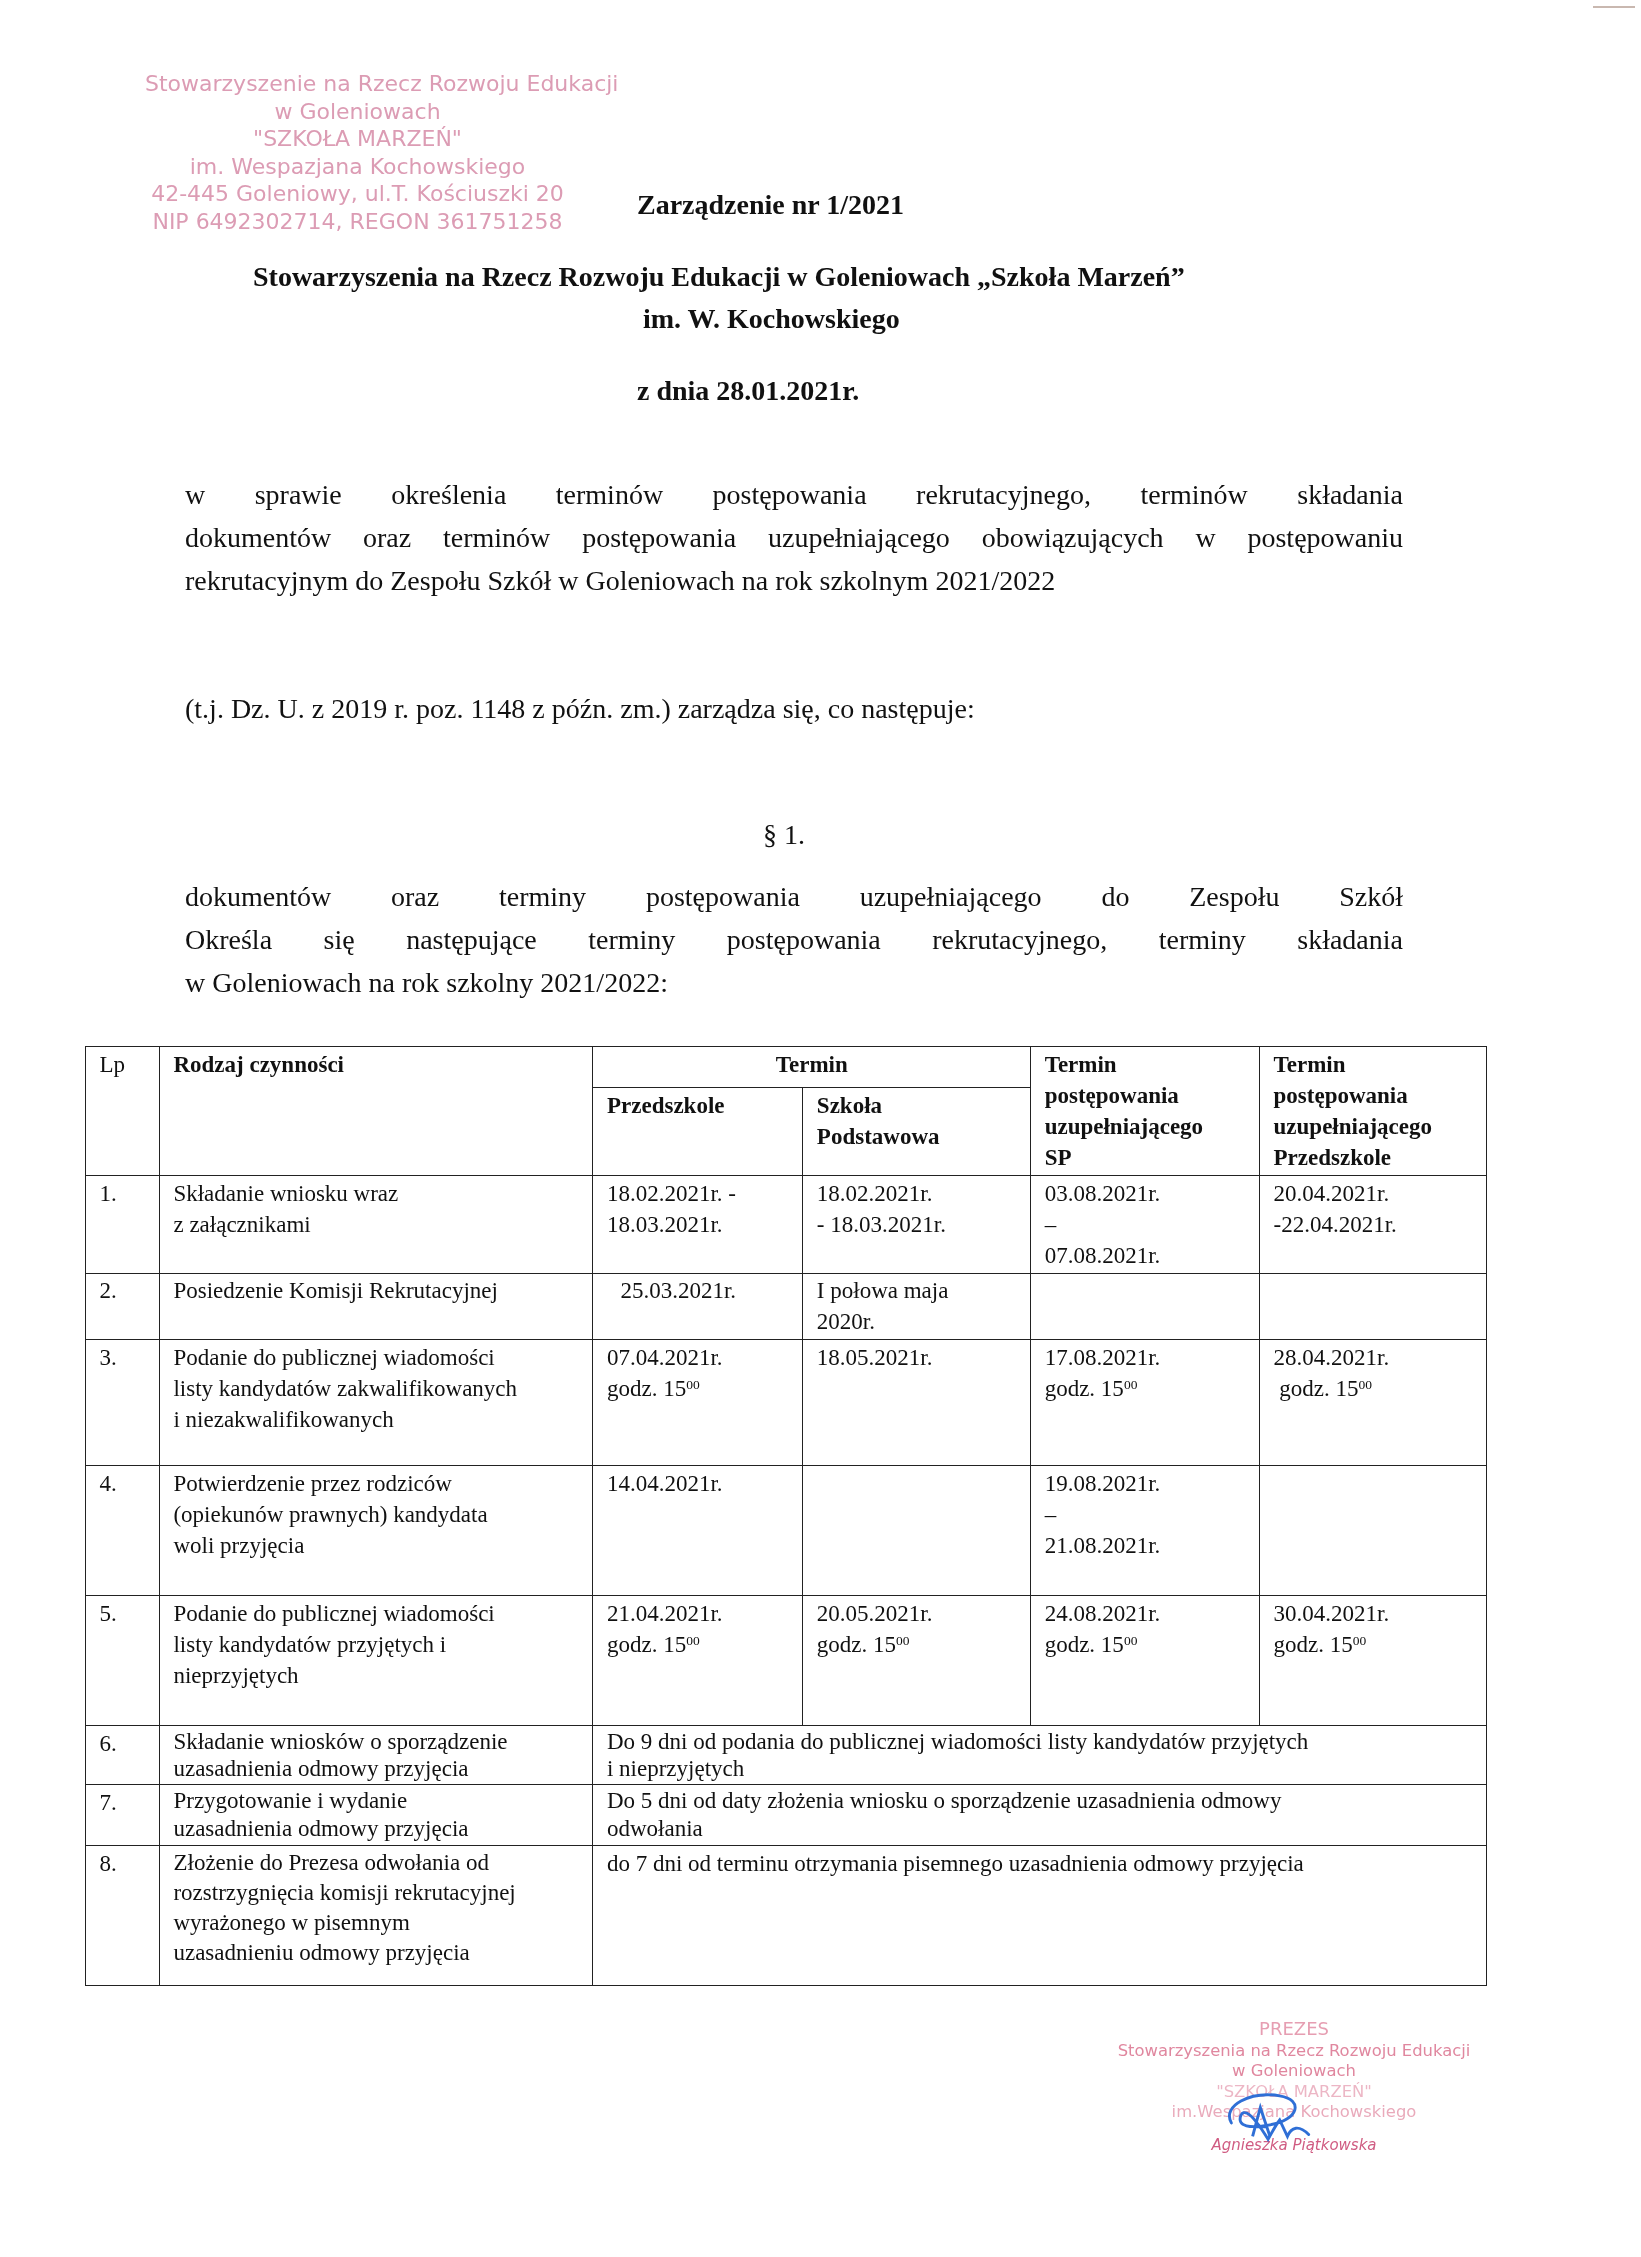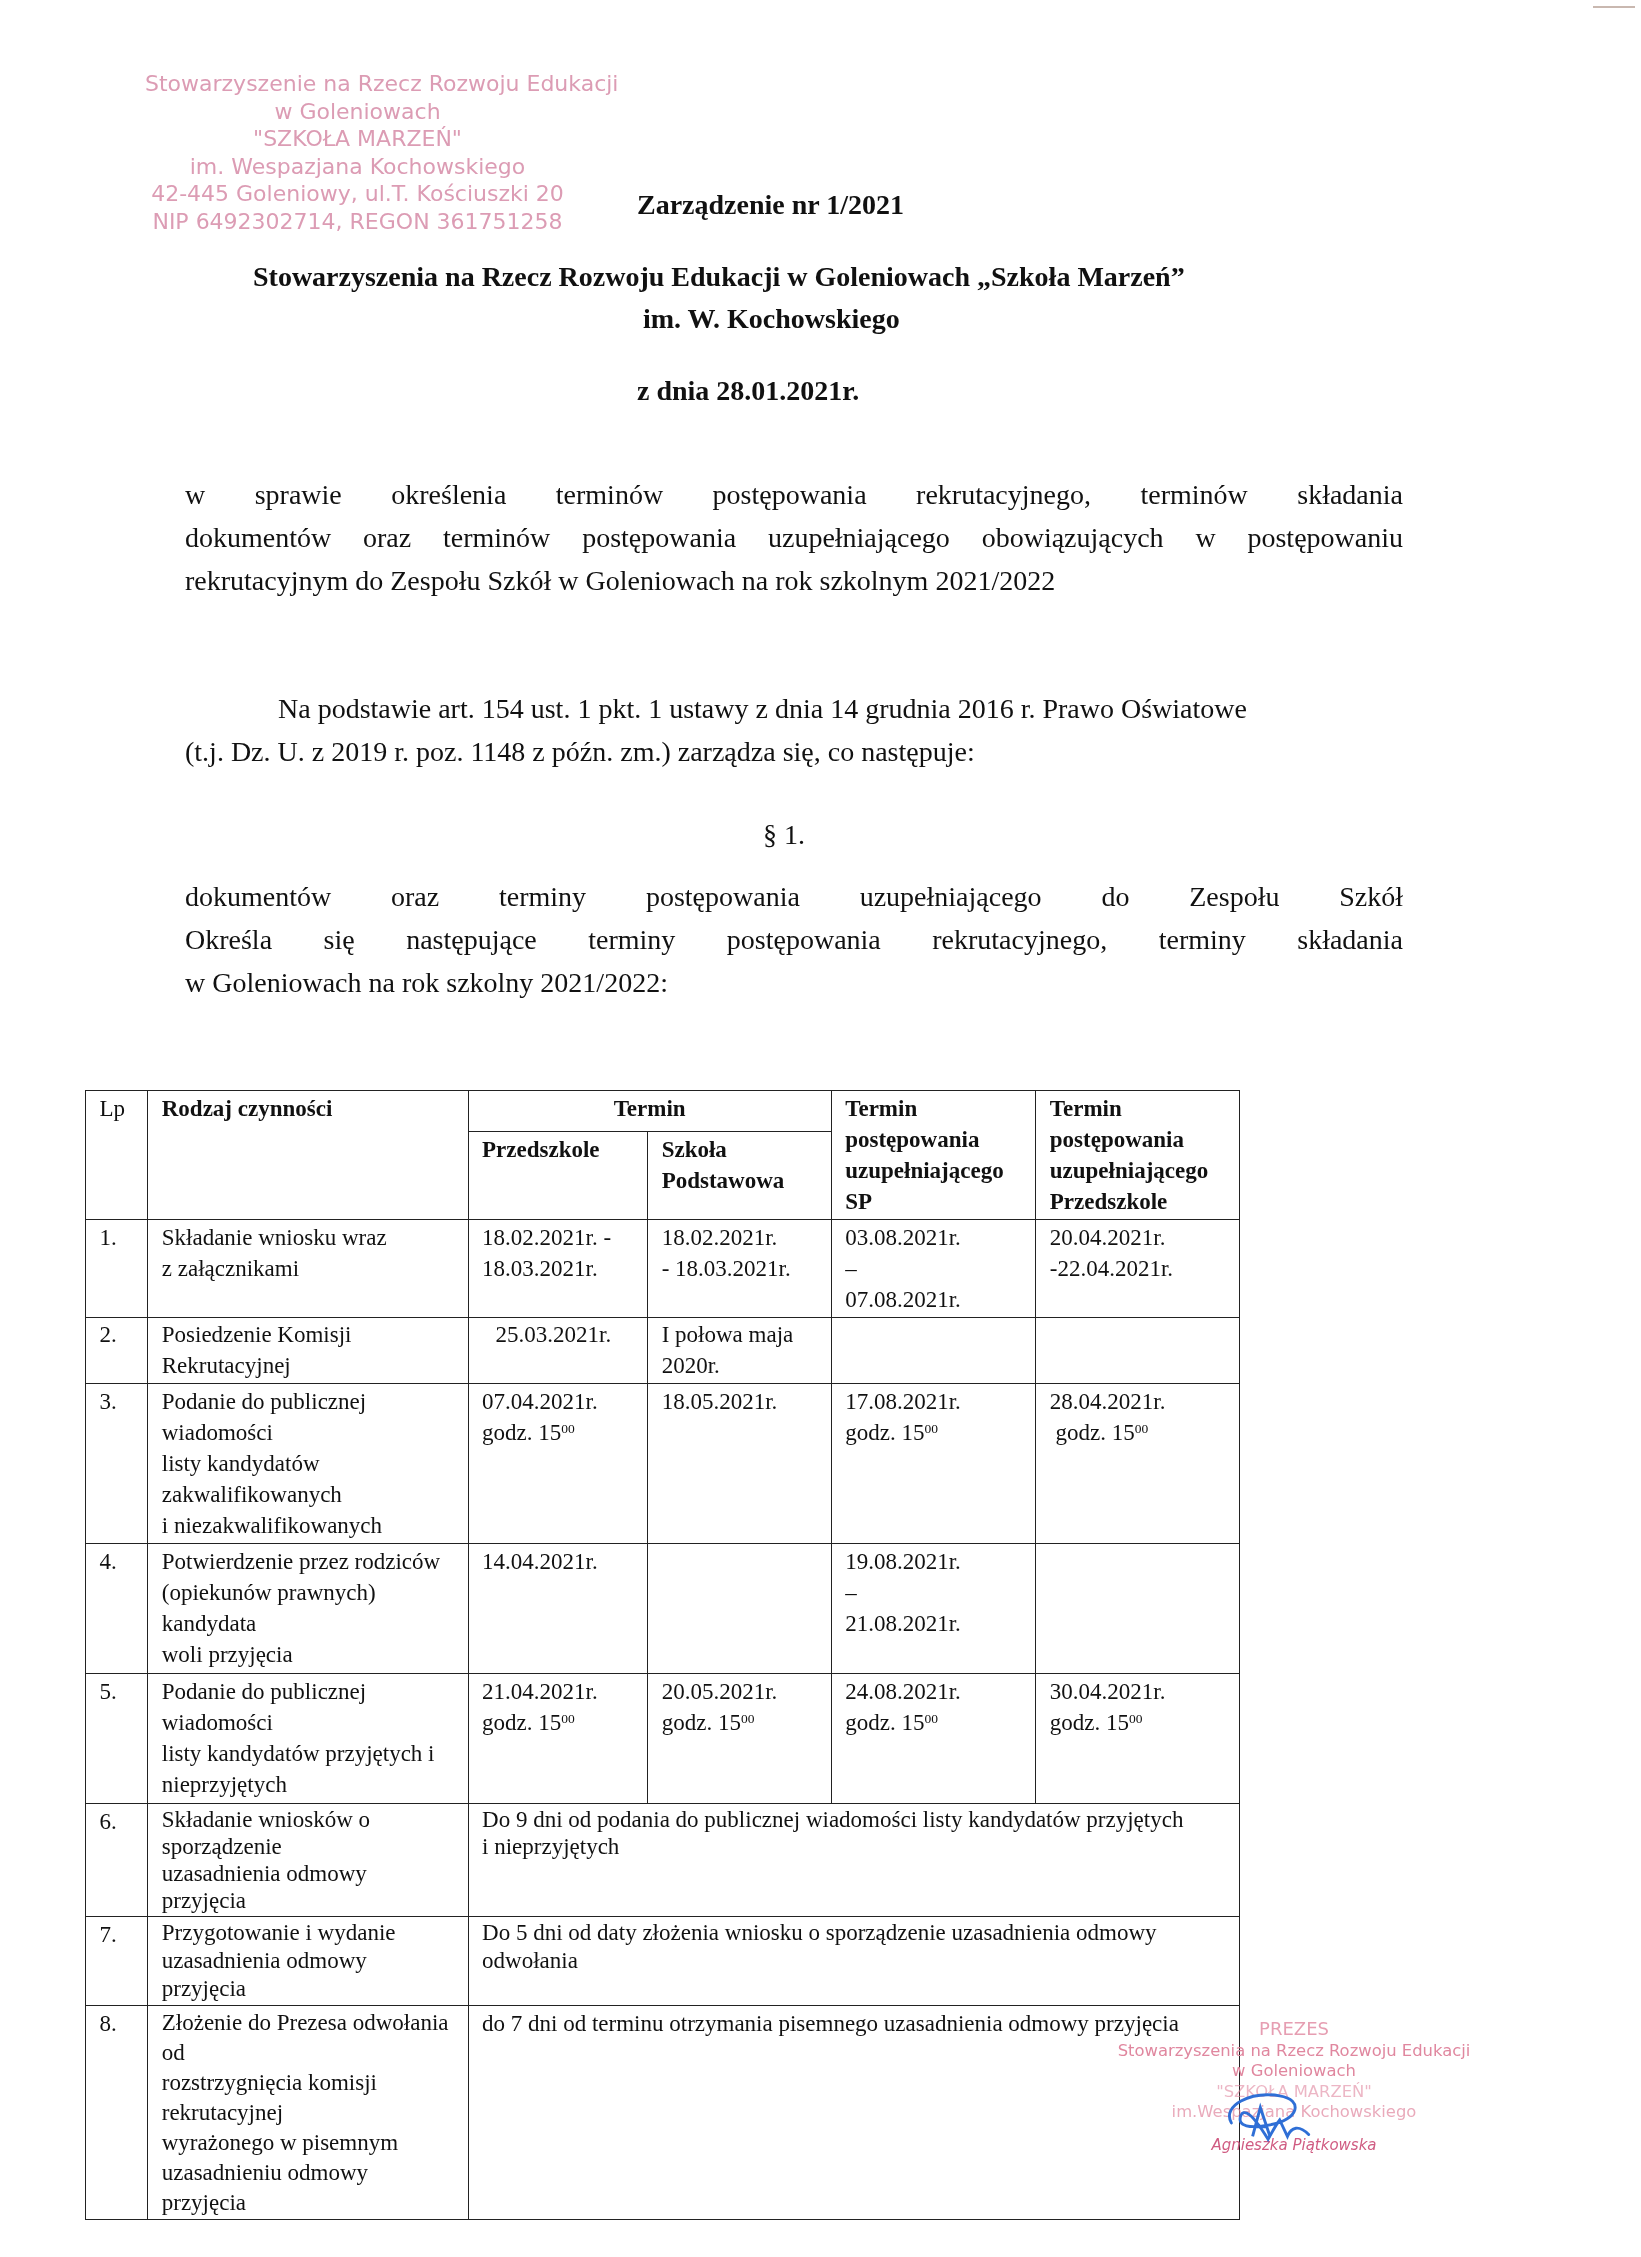--- a/index.html
+++ b/index.html
@@ -6,22 +6,22 @@
   body { width:1641px; height:2257px; position:relative; overflow:hidden;
          font-family:"Liberation Serif", serif; color:#111; }
   .stamp { position:absolute; color:#d98aa8; font-family:"DejaVu Sans", sans-serif;
            text-align:center; line-height:1.25; }
   .stamp-top { left:145px; top:70px; width:425px; font-size:22px; color:#dc9cb4; }
   .stamp-top div { white-space:nowrap; }
   .title { position:absolute; font-weight:bold; font-size:28px; white-space:nowrap; }
   .para { position:absolute; font-size:28px; line-height:43px; }
   .justify { text-align:justify; text-align-last:justify; }
   .lastline { text-align:left; text-align-last:left; }
-  table.sched { position:absolute; left:85px; top:1046px; width:1155px;
-                border-collapse:collapse; font-size:23px; line-height:31px;margin-top:44px; }
+  table.sched { position:absolute; left:85px; top:1046px; width:1402px;
+                border-collapse:collapse; font-size:23px; line-height:31px; }
   table.sched td, table.sched th { border:1.9px solid #222; vertical-align:top;
                 padding:1.9px 13.5px; text-align:left; font-weight:normal; }
   table.sched th { font-weight:bold; }
   table.sched th.center { text-align:center; }
   sup { font-size:13.5px; vertical-align:top; position:relative; top:-3.9px; }
   .sign-stamp { left:1101px; top:2018px; width:386px; font-size:16.4px; color:#e0879f; }
   .sign-name { font-style:italic; font-size:15px; color:#d05c82; margin-top:13.5px; }
   .signature { position:absolute; left:1212px; top:2086px; }
   .corner-mark { position:absolute; left:1593px; top:5.8px; width:42px; height:1.9px; background:#c9b8b0; }
 </style>
@@ -44,21 +44,20 @@
 <div class="title" style="left:643px; top:303px;">im. W. Kochowskiego</div>
 <div class="title" style="left:637px; top:375px;">z dnia 28.01.2021r.</div>
 
 <div class="para" style="left:185px; top:473px; width:1218px;">
   <div class="justify">w sprawie określenia terminów postępowania rekrutacyjnego, terminów składania</div>
   <div class="justify">dokumentów oraz terminów postępowania uzupełniającego obowiązujących w postępowaniu</div>
   <div class="lastline">rekrutacyjnym do Zespołu Szkół w Goleniowach na rok szkolnym 2021/2022</div>
 </div>
 
 <div class="para" style="left:185px; top:687px; width:1218px;">
-  <div style="padding-left:93px;">Na podstawie art. 154 ust. 1 pkt. 1 ustawy z dnia 14 grudnia 2016 r. Prawo Oświatowe</div>
   <div>(t.j. Dz. U. z 2019 r. poz. 1148 z późn. zm.) zarządza się, co następuje:</div>
 </div>
 
 <div class="para" style="left:763px; top:813px;">§ 1.</div>
 
 <div class="para" style="left:185px; top:875px; width:1218px;">
   <div class="justify">dokumentów oraz terminy postępowania uzupełniającego do Zespołu Szkół</div>
   <div class="justify">Określa się następujące terminy postępowania rekrutacyjnego, terminy składania</div>
   <div class="lastline">w Goleniowach na rok szkolny 2021/2022:</div>
 </div>

